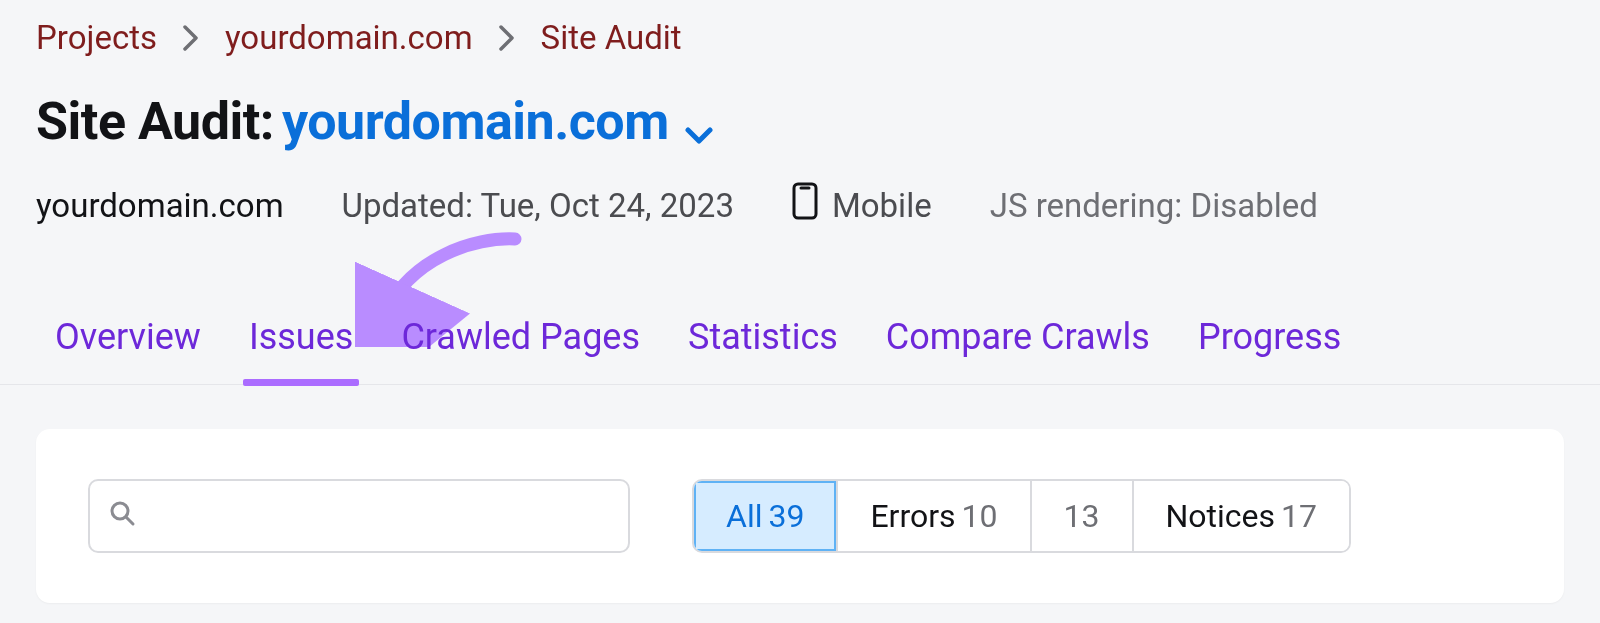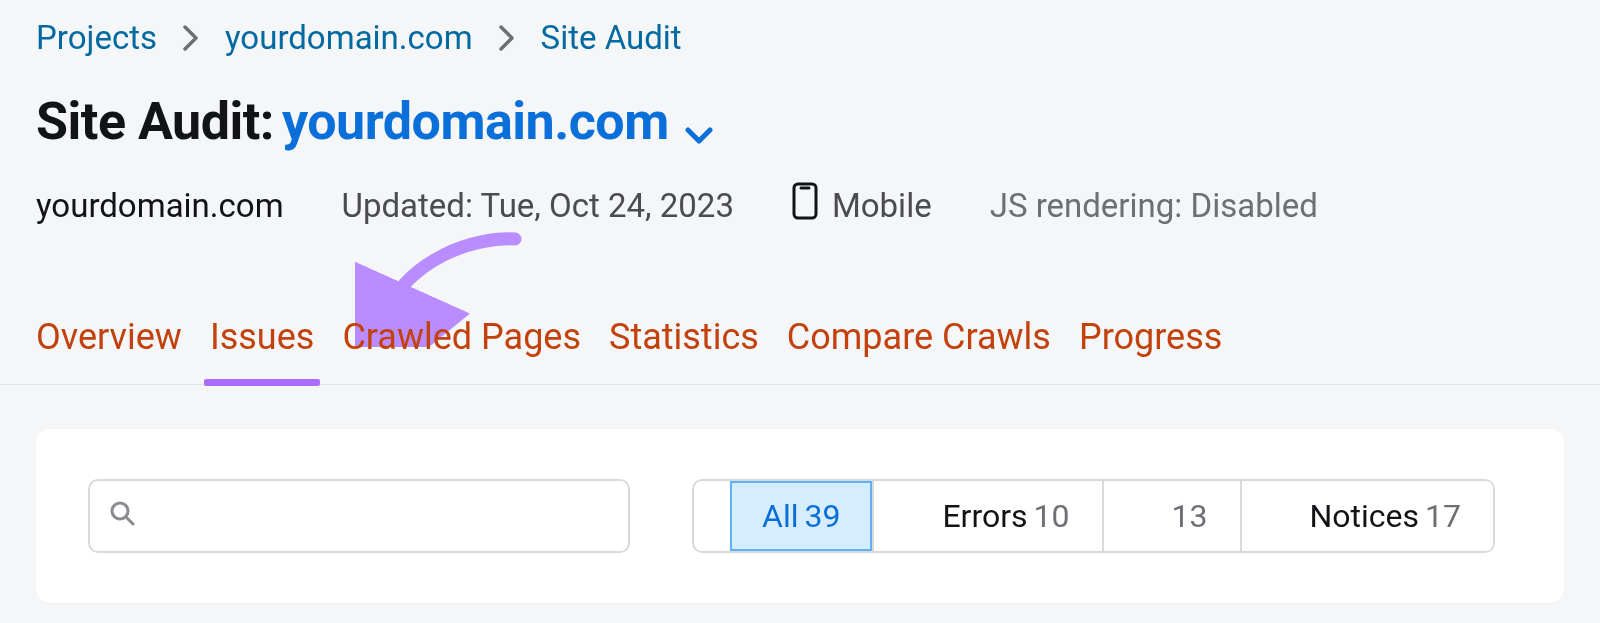--- a/index.html
+++ b/index.html
@@ -13,21 +13,21 @@
     overflow: hidden;
   }
 
   
   .breadcrumb {
     display: flex;
     align-items: center;
     gap: 26px;
     padding: 18px 36px 0 36px;
     font-size: 33px;
-    color: #0369a1;
+    color: #7f1d1d;
   }
   .breadcrumb-item {
     cursor: pointer;
   }
   .breadcrumb-sep svg {
     display: block;
   }
 
   
   .title-line {
@@ -68,25 +68,26 @@
   .meta .muted { color: #6e6f74; }
 
   
   .tabs-wrap {
     margin-top: 88px;
     border-bottom: 1px solid #e5e6ea;
     padding: 0 36px;
   }
   .tabs {
     display: flex;
-    gap: 28px;
+    gap: 48px;
     font-size: 36px;
-    color: #c2410c;
+    color: #6d28d9;
     white-space: nowrap;
     position: relative;
+    margin-left: 19px;
   }
   .tab {
     padding-bottom: 26px;
     cursor: pointer;
     position: relative;
   }
   .tab.active::after {
     content: "";
     position: absolute;
     left: -6px;
@@ -151,21 +152,20 @@
   .seg-btn {
     display: flex;
     align-items: center;
     gap: 6px;
     padding: 16px 32px;
     font-size: 32px;
     border-right: 2px solid #d9dade;
     cursor: pointer;
     color: #121316;
     background: #fff;
-    margin-left: 36px;
   }
   .seg-btn:last-child { border-right: none; }
   .seg-btn.active {
     background: #d6ecff;
     color: #0a6fd9;
     box-shadow: inset 0 0 0 2px #5fb2f5;
   }
   .seg-btn .count { color: #6e6f74; }
   .seg-btn.active .count { color: #0a6fd9; }
 </style>

